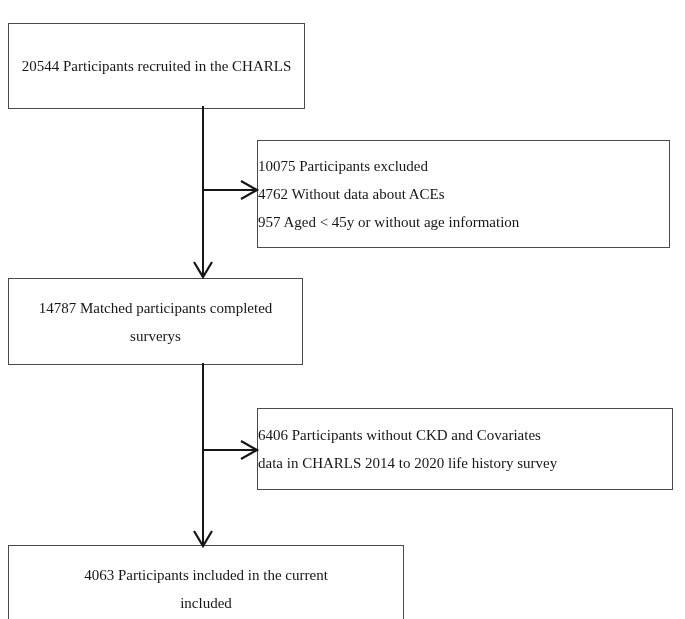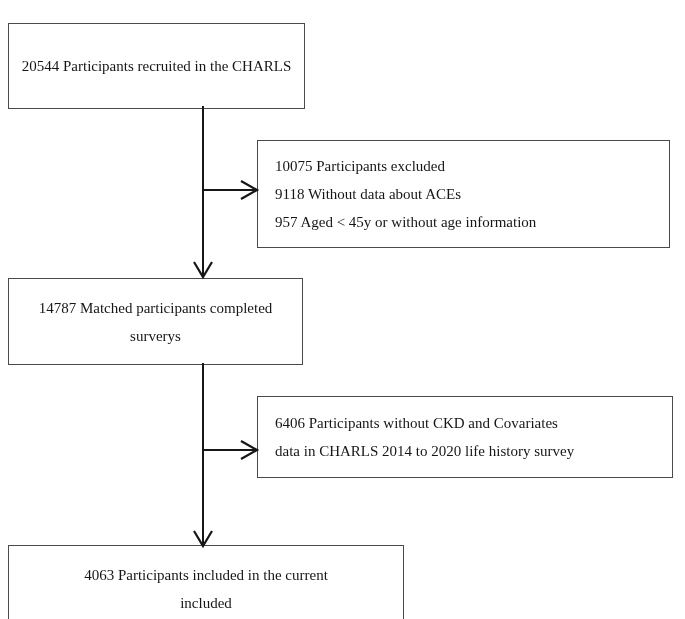--- a/index.html
+++ b/index.html
@@ -26,28 +26,28 @@
     line-height: 28px;
     display: flex;
     flex-direction: column;
     justify-content: center;
   }
   .node .line {
     display: block;
     white-space: nowrap;
   }
   .node.centered .line { text-align: center; }
-  .node.lefted  { padding-left: 17px; }
+  .node.lefted  { }
   .node.lefted .line { text-align: left; }
 
   
   #box-recruited { left: 8px;   top: 3px;   width: 297px; height: 86px; }
   #box-excluded-1 { left: 257px; top: 120px; width: 413px; height: 108px; }
   #box-matched   { left: 8px;   top: 258px; width: 295px; height: 87px; }
-  #box-excluded-2 { left: 257px; top: 376px; width: 416px; height: 82px; }
+  #box-excluded-2 { left: 257px; top: 388px; width: 416px; height: 82px; }
   #box-included  { left: 8px;   top: 525px; width: 396px; height: 88px; }
 
   
   .conn {
     position: absolute;
     overflow: visible;
   }
   .conn svg { display: block; overflow: visible; }
   .stroke {
     stroke: #161616;
@@ -69,21 +69,21 @@
 <body>
 
 <div id="flowchart">
 
   <div class="node centered" id="box-recruited">
     <span class="line">20544 Participants recruited in the CHARLS</span>
   </div>
 
   <div class="node lefted" id="box-excluded-1">
     <span class="line">10075 Participants excluded</span>
-    <span class="line">9118 Without data about ACEs</span>
+    <span class="line">4762 Without data about ACEs</span>
     <span class="line">957 Aged &lt; 45y or without age information</span>
   </div>
 
   <div class="node centered" id="box-matched">
     <span class="line">14787 Matched participants completed</span>
     <span class="line">surverys</span>
   </div>
 
   <div class="node lefted" id="box-excluded-2">
     <span class="line">6406 Participants without CKD and Covariates</span>

